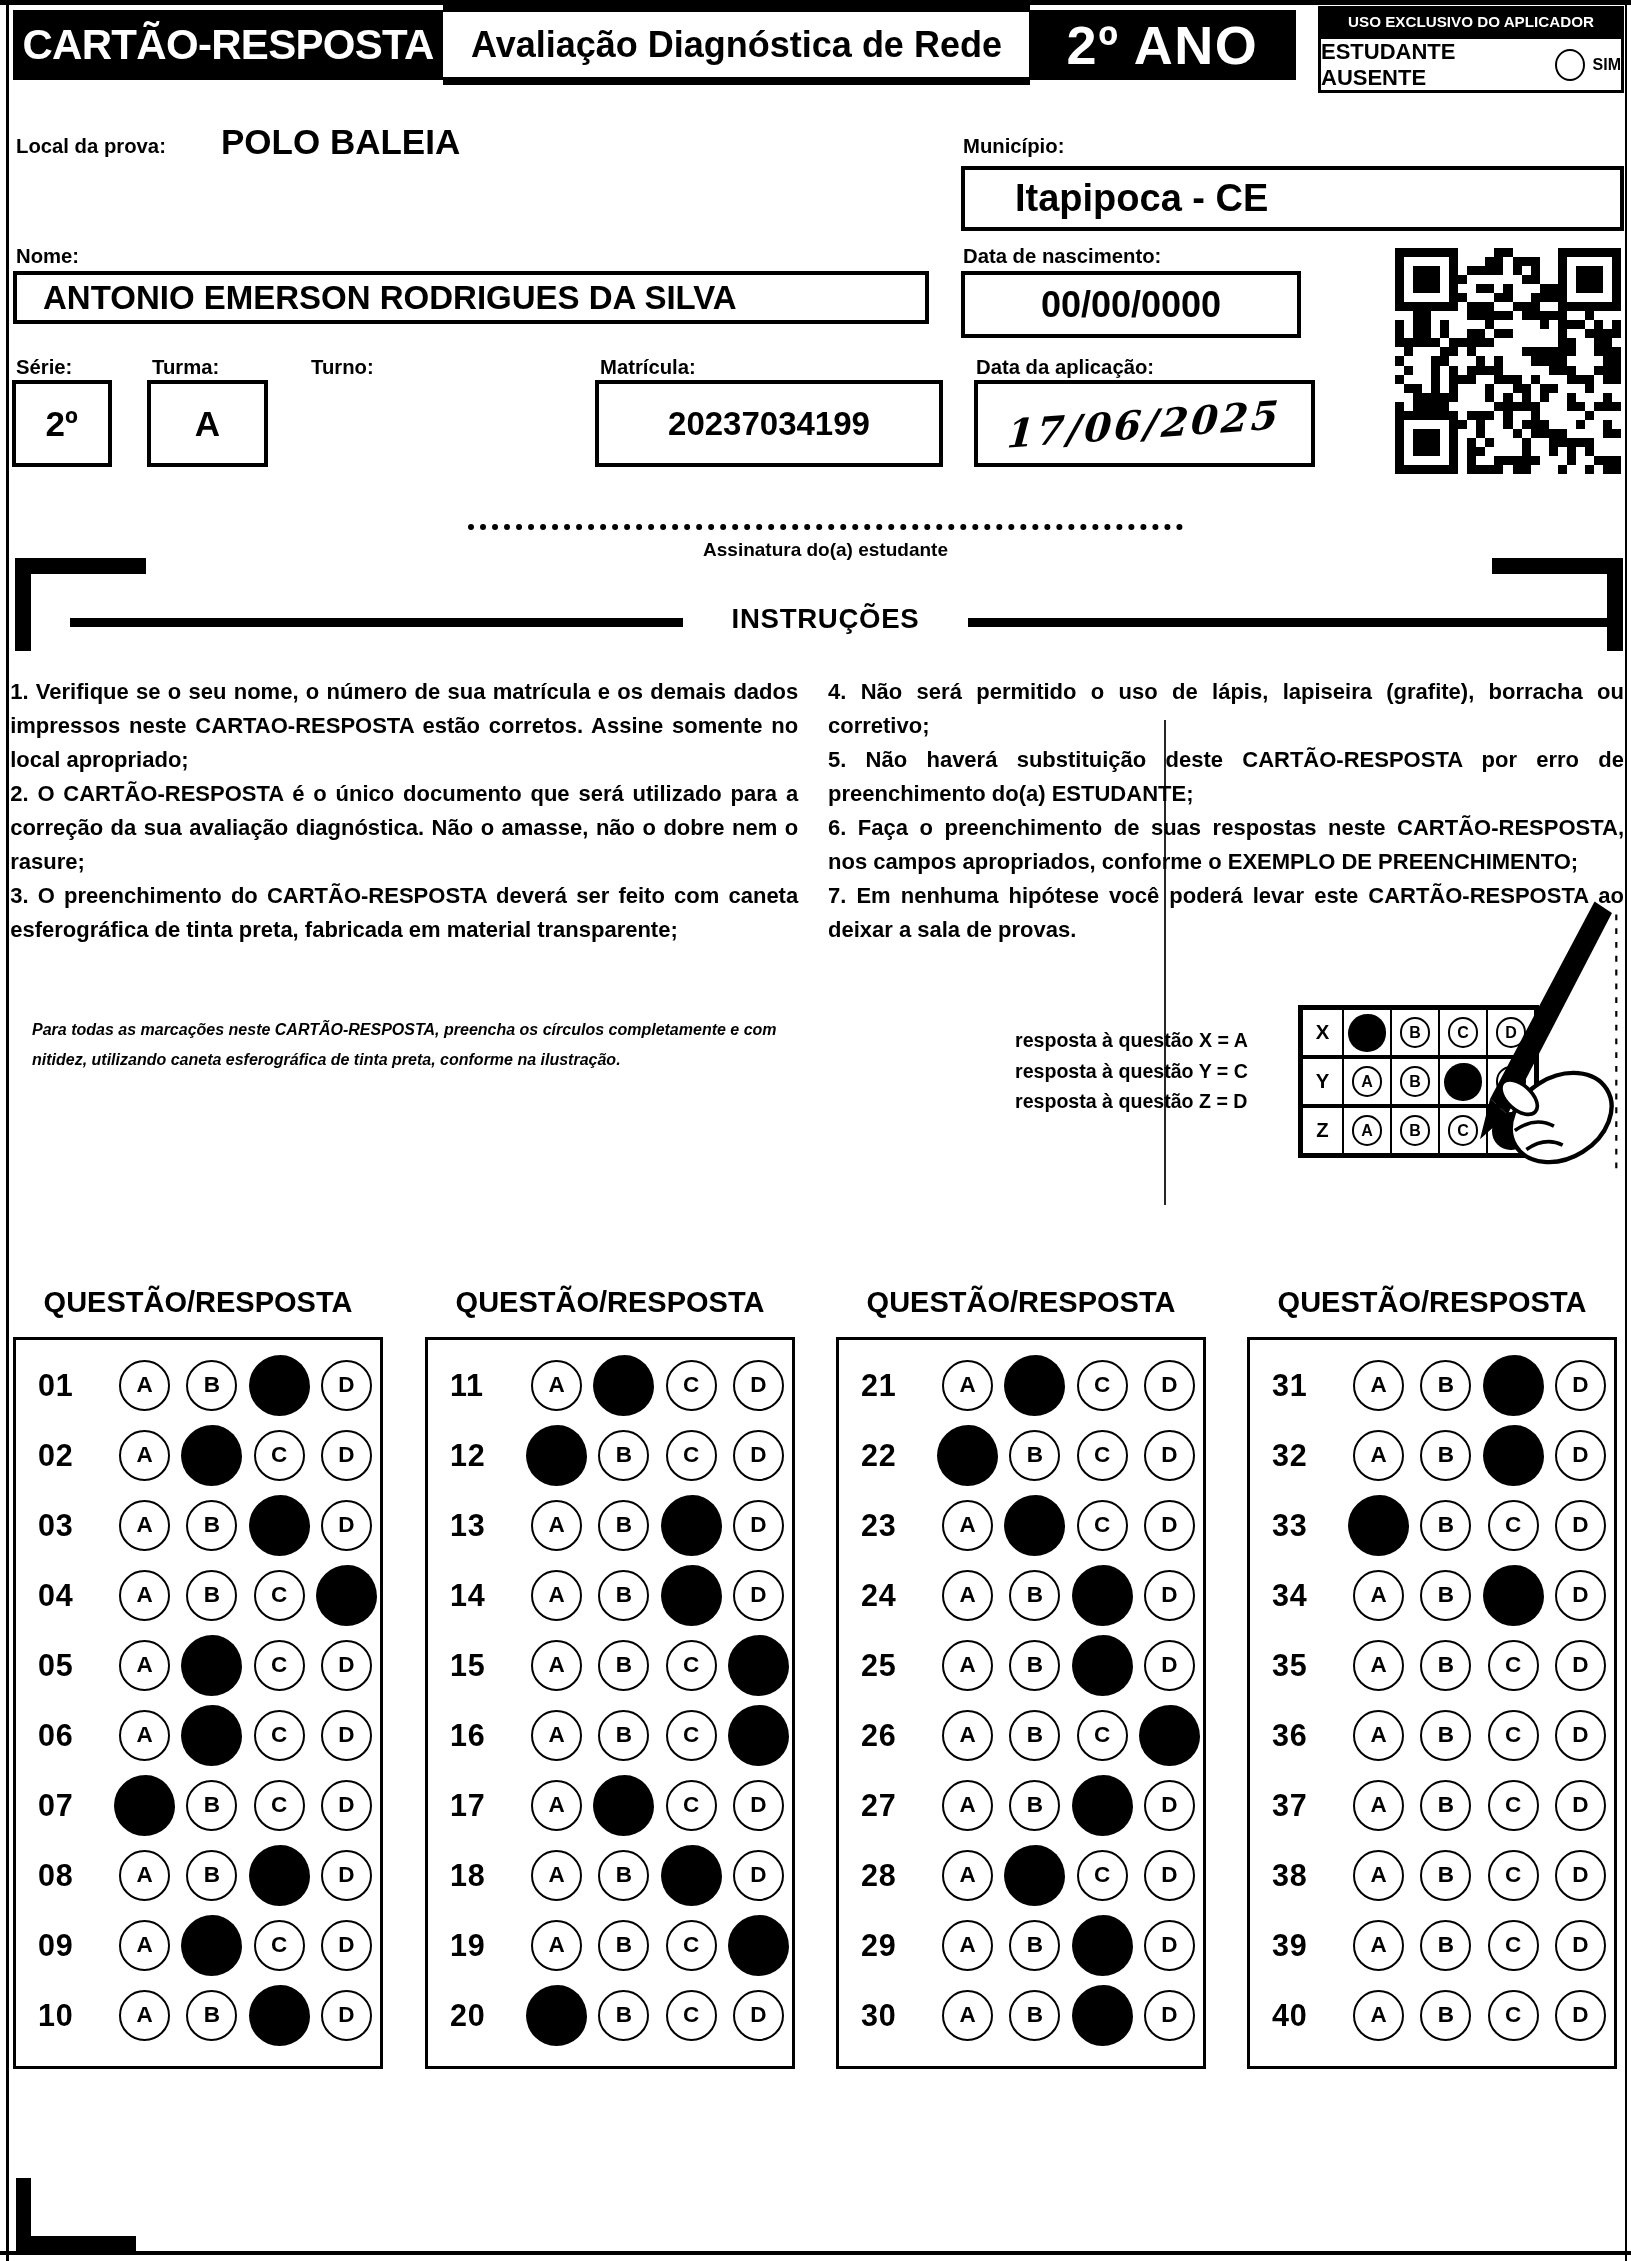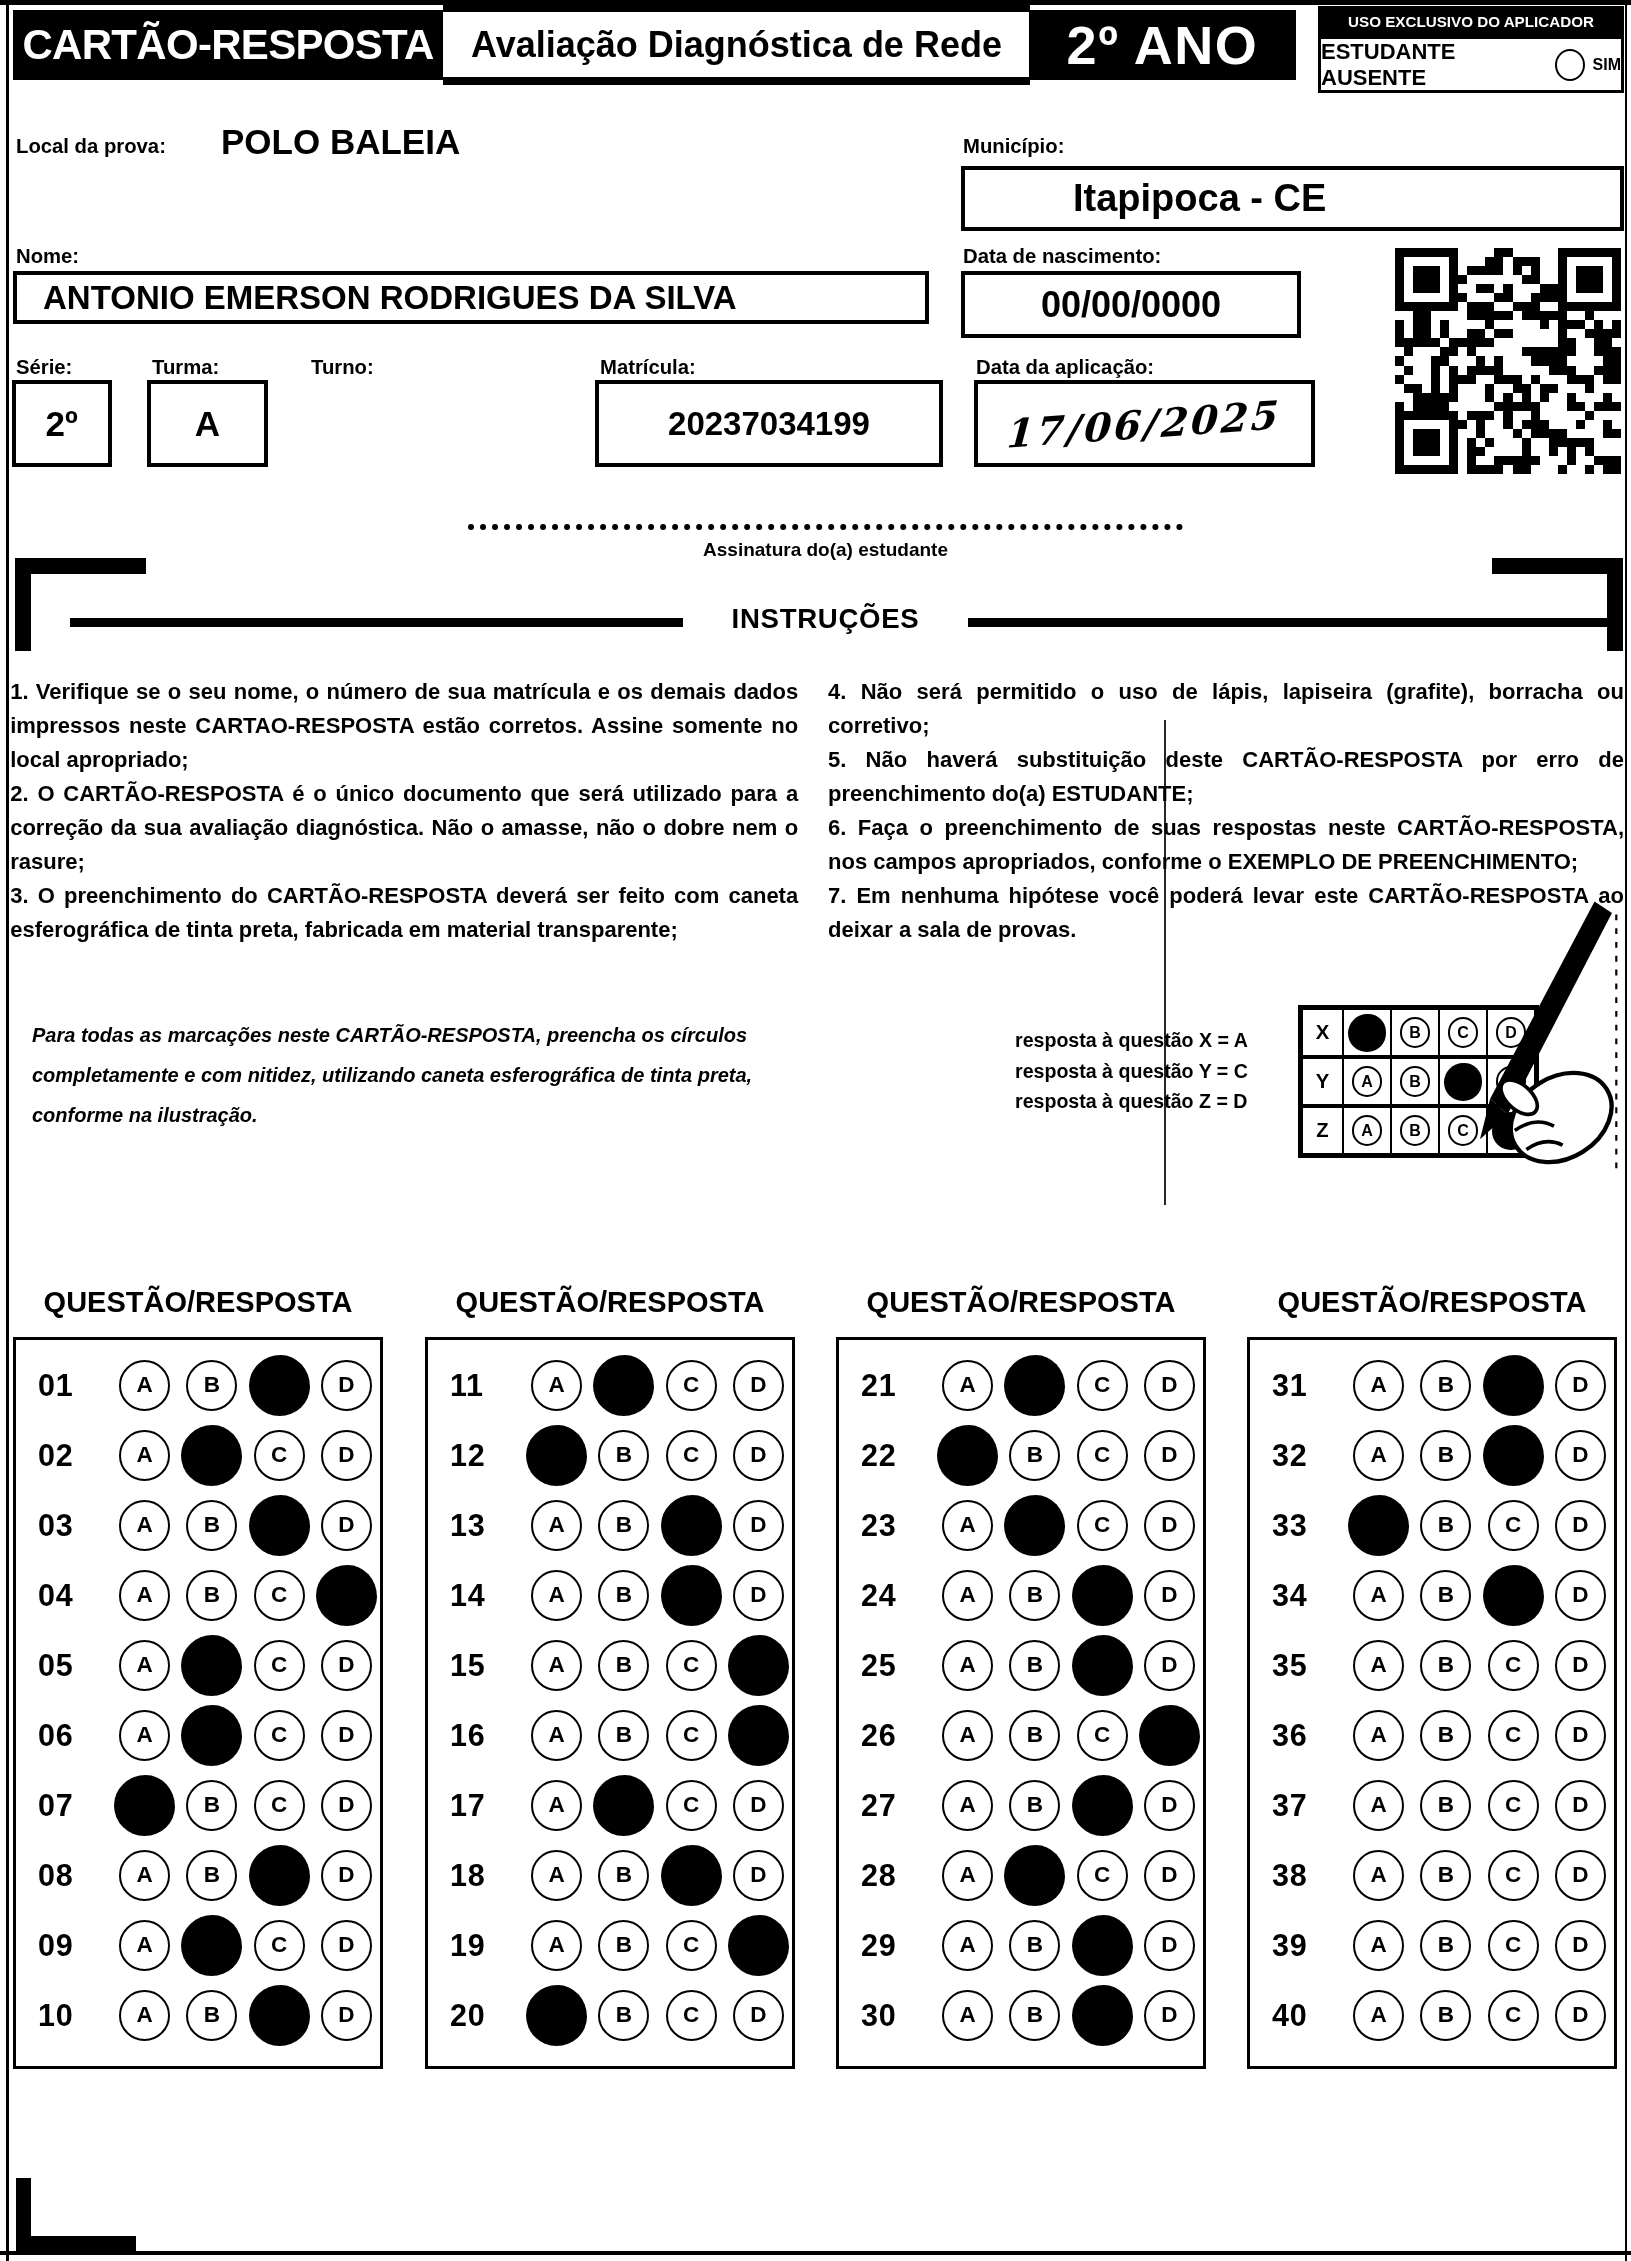--- a/index.html
+++ b/index.html
@@ -30,21 +30,21 @@
   .handwrite{font-family:"DejaVu Serif",serif;font-style:italic;font-weight:700;font-size:39px;
         transform:rotate(-4deg) skewX(-8deg);letter-spacing:2.9px;}
   
   .dotline{position:absolute;left:468px;top:524px;width:715px;border-top:6.5px dotted #000;}
   .sig-label{position:absolute;left:468px;top:539px;width:715px;text-align:center;font-size:19px;font-weight:700;}
   
   .instr-title{position:absolute;left:682px;top:603px;width:287px;text-align:center;font-size:27.6px;font-weight:700;letter-spacing:0.7px;}
   .instr-col{position:absolute;top:675px;}
   .instr-col div{font-size:22px;font-weight:700;line-height:34px;text-align:justify;}
   
-  .note{position:absolute;left:32px;top:1015px;width:778px;font-size:20px;font-weight:700;font-style:italic;line-height:40px;}
+  .note{position:absolute;left:32px;top:1015px;width:778px;font-size:16px;font-weight:700;font-style:italic;line-height:30px;}
   .legend{position:absolute;left:1015px;top:1025px;width:276px;}
   .legend div{font-size:19.6px;font-weight:700;line-height:30.5px;}
   .ex-grid{position:absolute;left:1298px;top:1005px;border:5.1px solid #000;background:#fff;}
   .ex-row{display:flex;border-bottom:4.4px solid #000;}
   .ex-row:last-child{border-bottom:none;}
   .ex-cell{width:46px;height:45px;border-right:2.2px solid #000;display:flex;align-items:center;justify-content:center;box-sizing:content-box;}
   .ex-cell:last-child{border-right:none;}
   .ex-cell.lab{width:39px;font-size:20.3px;font-weight:700;}
   .ex-bubble{width:30.5px;height:30.5px;border:2.2px solid #000;border-radius:50%;box-sizing:border-box;
         display:flex;align-items:center;justify-content:center;font-size:16px;font-weight:700;}
@@ -79,21 +79,21 @@
     <span class="lbl-big">ESTUDANTE AUSENTE</span>
     <span class="circle-blank"></span>
     <span class="sim">SIM</span>
   </div>
 
   <div class="lbl" style="left:16px;top:135px;">Local da prova:</div>
   <div class="abs b" style="left:221px;top:122px;font-size:35px;">POLO BALEIA</div>
 
 
   <div class="lbl" style="left:963px;top:135px;">Município:</div>
-  <div class="fbox" style="left:961px;top:166px;width:663px;height:65px;font-size:38px;padding-left:108px;">
+  <div class="fbox" style="left:961px;top:166px;width:663px;height:65px;font-size:38px;padding-left:50px;">
     <span>Itapipoca - CE</span>
   </div>
 
   <div class="lbl" style="left:16px;top:245px;">Nome:</div>
   <div class="fbox" style="left:13px;top:271px;width:916px;height:53px;font-size:33px;padding-left:26px;">
     <span>ANTONIO EMERSON RODRIGUES DA SILVA</span>
   </div>
 
   <div class="lbl" style="left:963px;top:245px;">Data de nascimento:</div>
   <div class="fbox center" style="left:961px;top:271px;width:340px;height:67px;font-size:36px;">

